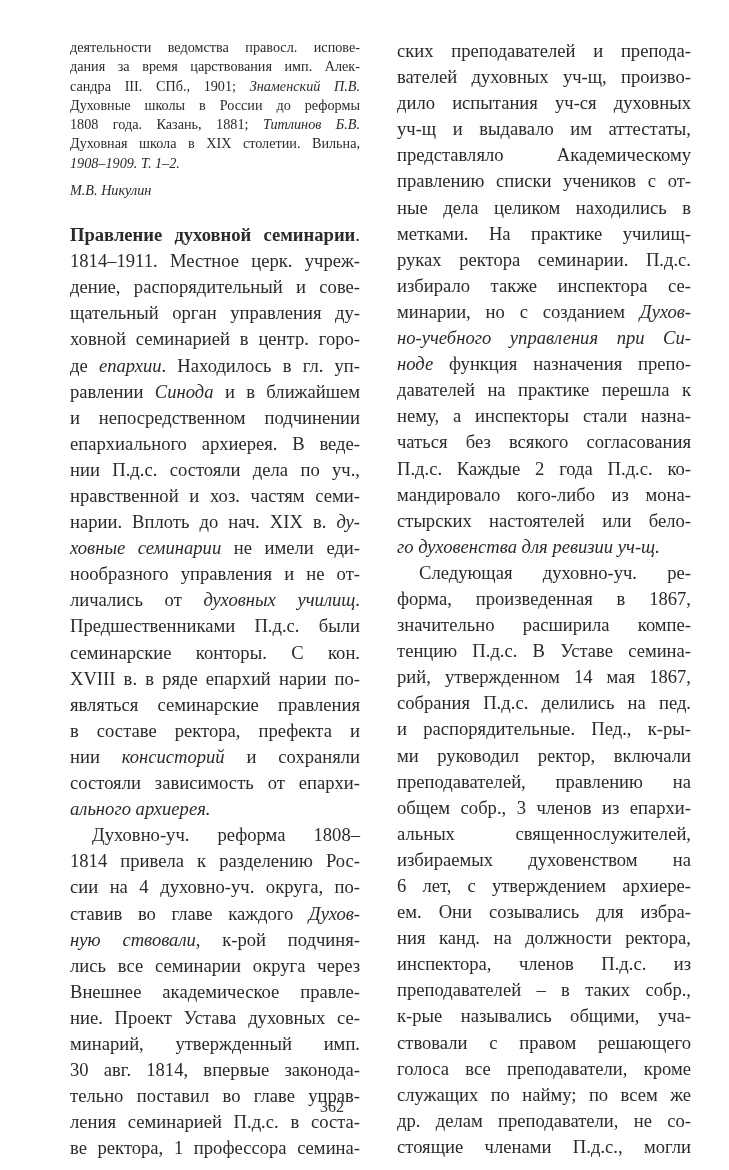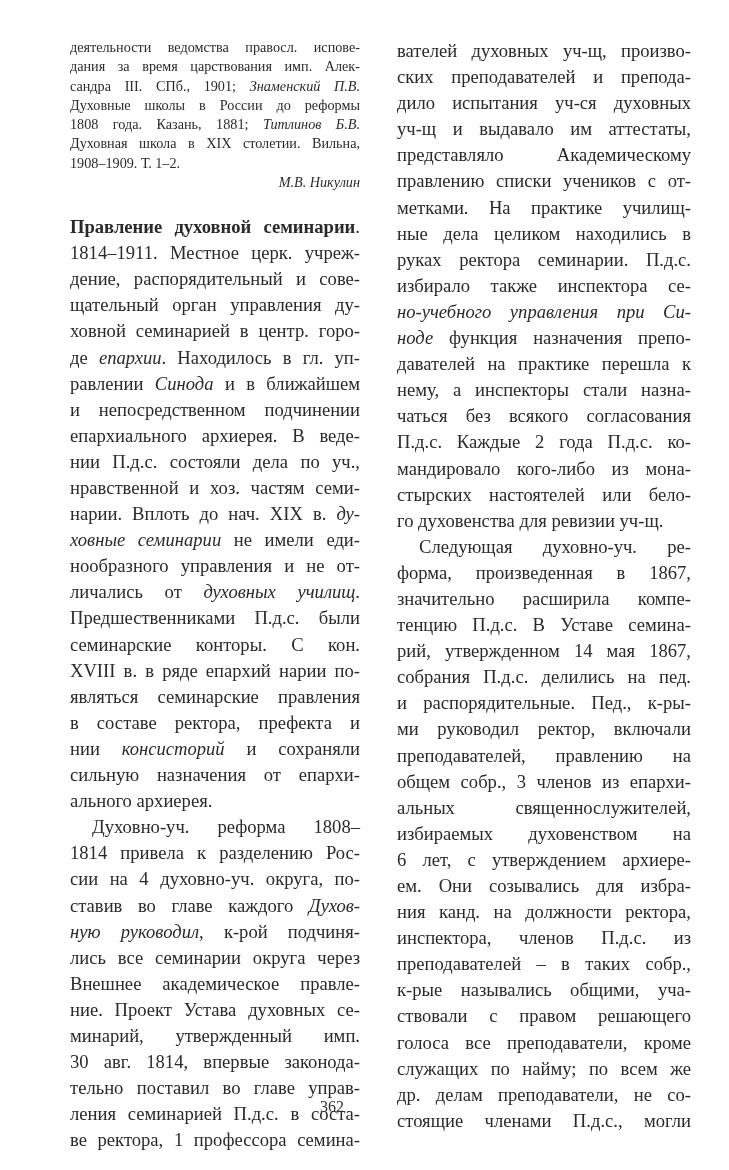--- a/index.html
+++ b/index.html
@@ -15,26 +15,26 @@
   .col { position: absolute; }
   .col-left { left: 70px; top: 38px; width: 290px; }
   .col-right { left: 397px; top: 38px; width: 294px; }
   .line {
     display: block;
     white-space: nowrap;
     text-align: justify;
     text-align-last: justify;
     overflow: visible;
   }
-  .line.last { text-align-last: left; }
+  .line.last { text-align-last: left; font-style: italic; }
   .bib .line { font-size: 14.2px; line-height: 19.3px; height: 19.3px; }
   .body .line { font-size: 18.6px; line-height: 26.1px; height: 26.1px; }
   .author {
     font-size: 14.2px; line-height: 19px; font-style: italic;
-    text-align: right; 
+    text-align: left; margin-top: 8px;
   }
   .gap { height: 22px; }
   .heading-word { font-weight: bold; }
   .it { font-style: italic; }
   .indent { padding-left: 22px; box-sizing: border-box; }
   .page-number {
     position: absolute; left: 0; width: 664px; top: 1098px;
     text-align: center; font-size: 16px; color: #333;
   }
 </style>
@@ -69,50 +69,51 @@
         <span class="line">нарии. Вплоть до нач. XIX в. <span class="it">ду-</span></span>
         <span class="line"><span class="it">ховные семинарии</span> не имели еди-</span>
         <span class="line">нообразного управления и не от-</span>
         <span class="line">личались от <span class="it">духовных училищ</span>.</span>
         <span class="line">Предшественниками П.д.с. были</span>
         <span class="line">семинарские конторы. С кон.</span>
         <span class="line">XVIII в. в ряде епархий нарии по-</span>
         <span class="line">являться семинарские правления</span>
         <span class="line">в составе ректора, префекта и</span>
         <span class="line">нии <span class="it">консисторий</span> и сохраняли</span>
-        <span class="line">сильную назначения от епархи-</span>
+        <span class="line">состояли зависимость от епархи-</span>
         <span class="line last">ального архиерея.</span>
         <span class="line indent">Духовно-уч. реформа 1808–</span>
         <span class="line">1814 привела к разделению Рос-</span>
         <span class="line">сии на 4 духовно-уч. округа, по-</span>
         <span class="line">ставив во главе каждого <span class="it">Духов-</span></span>
-        <span class="line"><span class="it">ную руководил</span>, к-рой подчиня-</span>
+        <span class="line"><span class="it">ную ствовали</span>, к-рой подчиня-</span>
         <span class="line">лись все семинарии округа через</span>
         <span class="line">Внешнее академическое правле-</span>
         <span class="line">ние. Проект Устава духовных се-</span>
         <span class="line">минарий, утвержденный имп.</span>
         <span class="line">30 авг. 1814, впервые законода-</span>
         <span class="line">тельно поставил во главе управ-</span>
         <span class="line">ления семинарией П.д.с. в соста-</span>
         <span class="line">ве ректора, 1 профессора семина-</span>
       </div>
   </div>
 
   <div class="col col-right">
     <div class="body">
+        <span class="line">ских преподавателей и препода-</span>
         <span class="line">вателей духовных уч-щ, произво-</span>
-        <span class="line">ских преподавателей и препода-</span>
         <span class="line">дило испытания уч-ся духовных</span>
         <span class="line">уч-щ и выдавало им аттестаты,</span>
         <span class="line">представляло Академическому</span>
         <span class="line">правлению списки учеников с от-</span>
+        <span class="line">ные дела целиком находились в</span>
         <span class="line">метками. На практике училищ-</span>
-        <span class="line">ные дела целиком находились в</span>
         <span class="line">руках ректора семинарии. П.д.с.</span>
         <span class="line">избирало также инспектора се-</span>
+        <span class="line">минарии, но с созданием <span class="it">Духов-</span></span>
         <span class="line"><span class="it">но-учебного управления при Си-</span></span>
         <span class="line"><span class="it">ноде</span> функция назначения препо-</span>
         <span class="line">давателей на практике перешла к</span>
         <span class="line">нему, а инспекторы стали назна-</span>
         <span class="line">чаться без всякого согласования</span>
         <span class="line">П.д.с. Каждые 2 года П.д.с. ко-</span>
         <span class="line">мандировало кого-либо из мона-</span>
         <span class="line">стырских настоятелей или бело-</span>
         <span class="line last">го духовенства для ревизии уч-щ.</span>
         <span class="line indent">Следующая духовно-уч. ре-</span>

